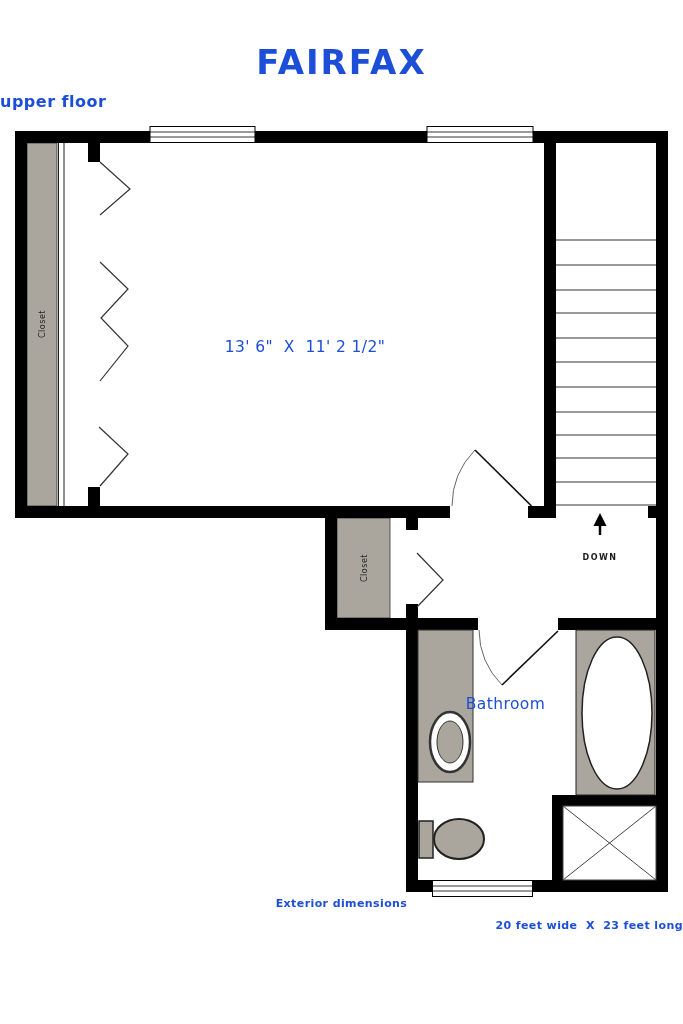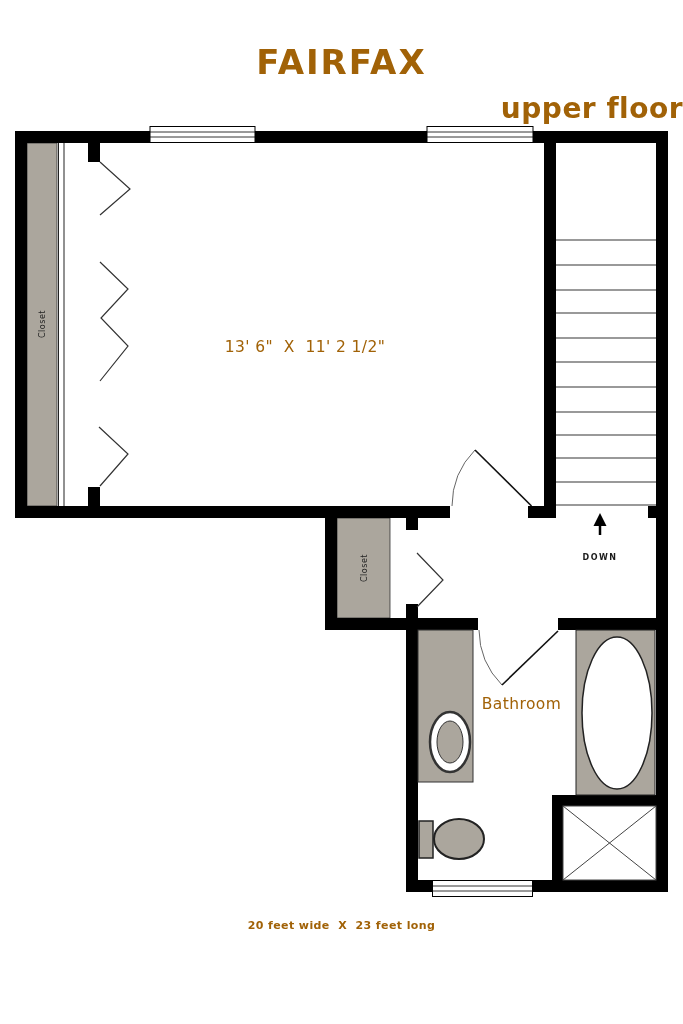--- a/index.html
+++ b/index.html
@@ -4,53 +4,53 @@
 <style>
   html,body{margin:0;padding:0;background:#fff;}
   .page{
     position:relative;
     width:683px;height:1024px;
     background:#fff;
     font-family:"DejaVu Sans", sans-serif;
     overflow:hidden;
   }
   .plan-svg{position:absolute;left:0;top:0;}
-  .txt{position:absolute;color:#a16207;}
+  .txt{position:absolute;color:#1d4ed8;}
   .title{
     left:0;right:0;top:42px;text-align:center;
     font-size:34px;font-weight:bold;letter-spacing:2px;
   }
   .subtitle{
-    left:0;right:0;top:92px;text-align:right;
-    font-size:28px;font-weight:bold;letter-spacing:0.5px;
+    left:0;right:0;top:92px;text-align:left;
+    font-size:16px;font-weight:bold;letter-spacing:0.5px;
   }
   .room-label{font-size:15.5px;letter-spacing:0.4px;white-space:pre;}
   .bedroom-block{
     left:180px;top:290px;width:250px;text-align:center;line-height:23px;
   }
   .bathroom-label{
-    left:449px;top:695px;width:145px;text-align:center;
+    left:433px;top:695px;width:145px;text-align:center;
   }
   .closet-label{
     font-size:8px;color:#222;letter-spacing:0.5px;
     transform:translate(-50%,-50%) rotate(-90deg);
     transform-origin:center;white-space:nowrap;
   }
   .closet-bedroom{left:42px;top:324px;}
   .closet-hall{left:364px;top:568px;}
   .down-label{
     left:560px;top:533px;width:80px;text-align:center;
     font-size:8px;font-weight:bold;letter-spacing:1.5px;color:#1a1a1a;margin-top:20px;
   }
   .footer1{
     left:0;right:0;top:897px;text-align:center;
     font-size:11px;font-weight:bold;letter-spacing:0.4px;white-space:pre;
   }
   .footer2{
-    left:0;right:0;top:919px;text-align:center;
+    left:0;right:0;top:919px;text-align:right;
     font-size:11px;font-weight:bold;letter-spacing:0.4px;white-space:pre;
   }
 </style>
 </head>
 <body>
 
 <div class="page">
 
   <svg class="plan-svg" width="683" height="1024" viewBox="0 0 683 1024">
 
@@ -169,15 +169,16 @@
     <div>13' 6"  X  11' 2 1/2"</div>
   </div>
 
   <div class="txt room-label bathroom-label">Bathroom</div>
 
   <div class="txt closet-label closet-bedroom">Closet</div>
   <div class="txt closet-label closet-hall">Closet</div>
 
   <div class="txt down-label">DOWN</div>
 
+  <div class="txt footer1">Exterior dimensions</div>
   <div class="txt footer2">20 feet wide  X  23 feet long</div>
 
 </div>
 
 </body></html>

